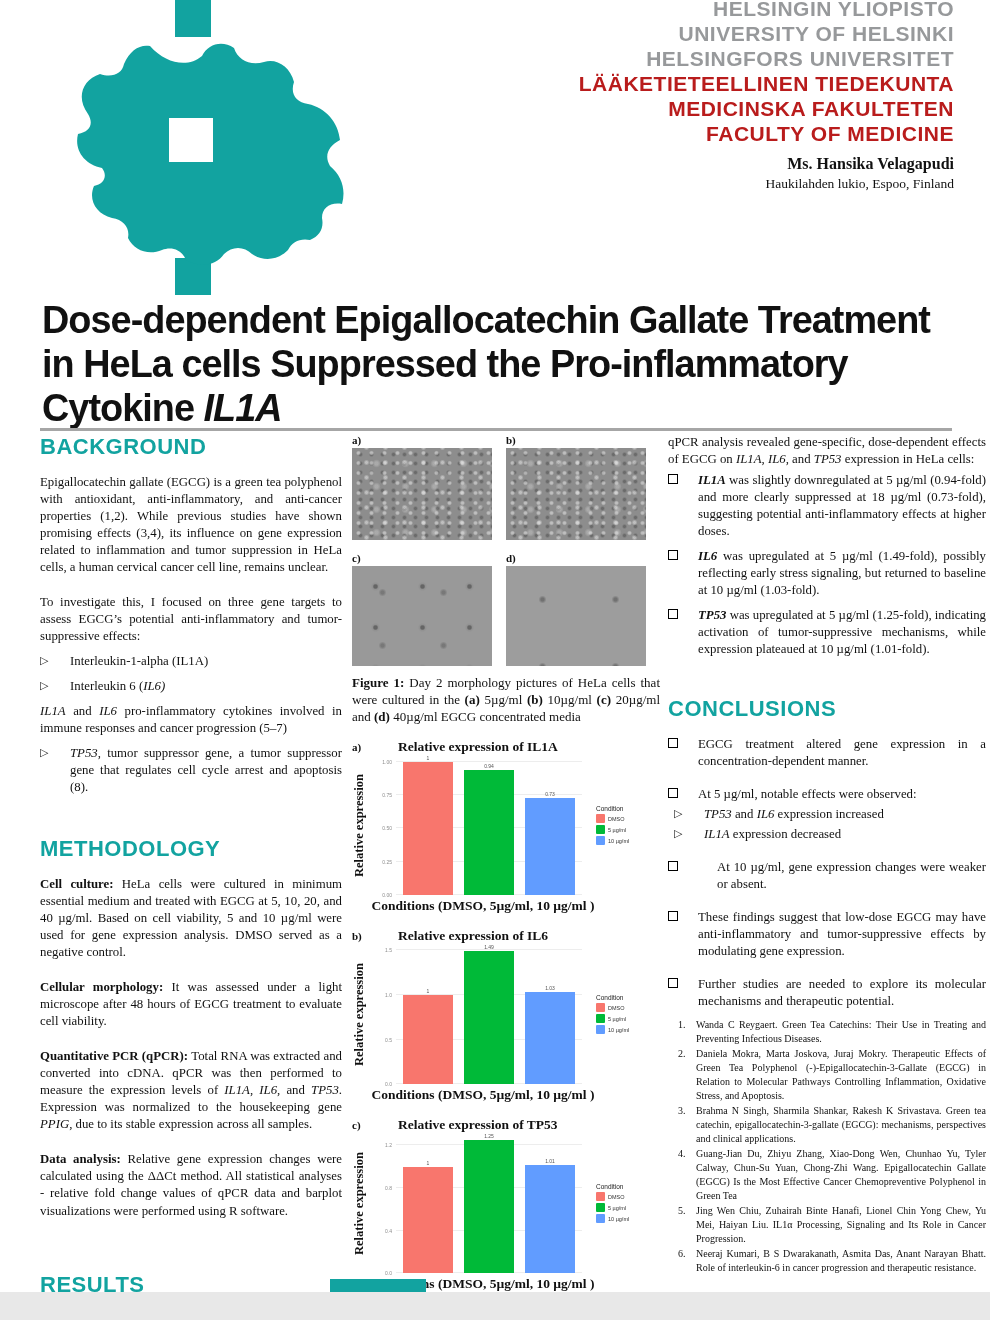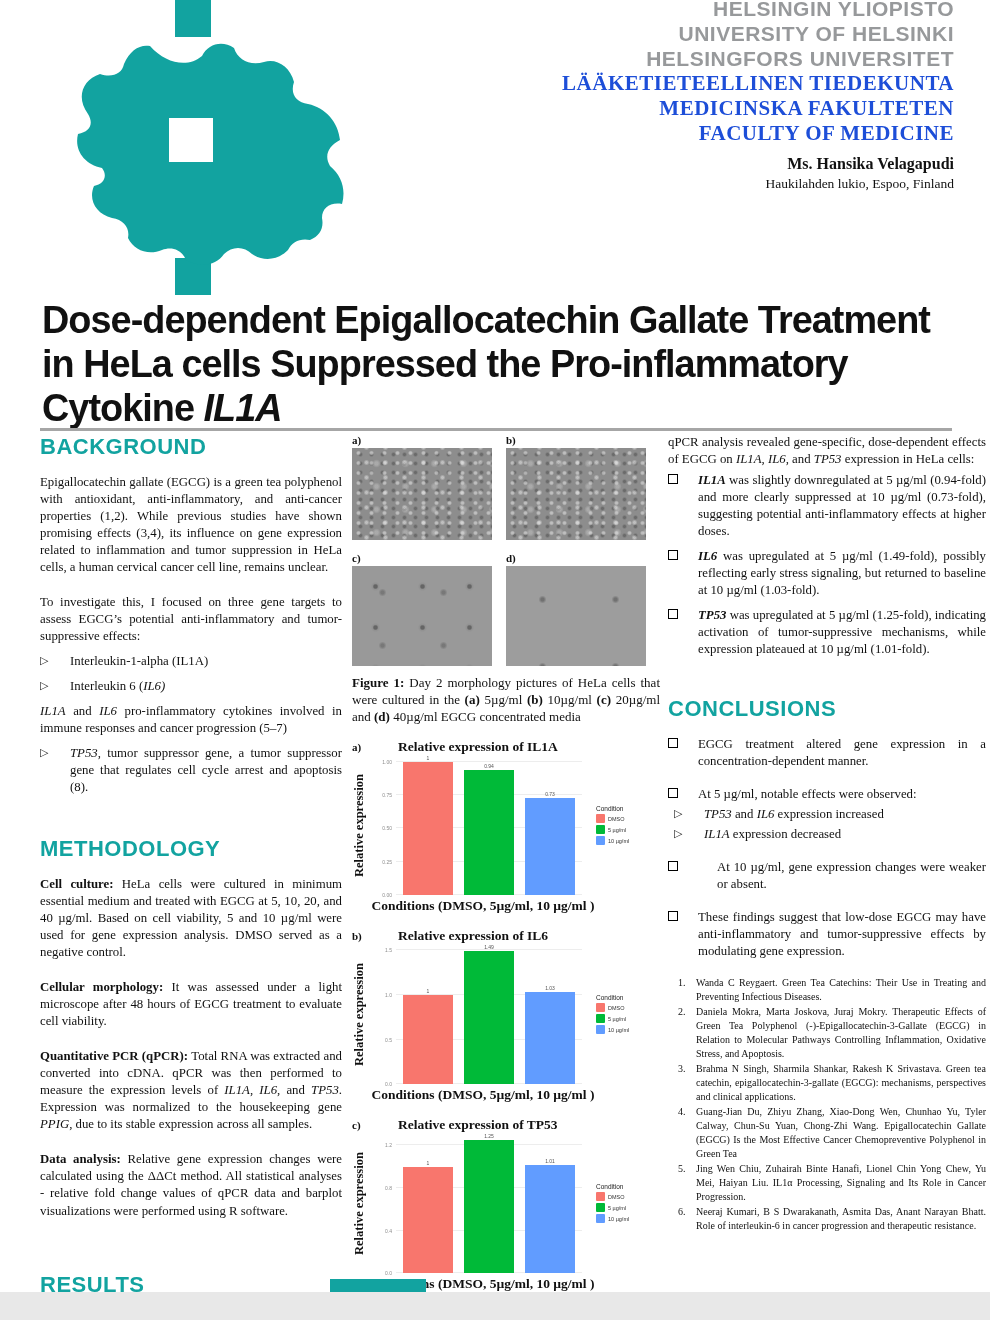--- a/index.html
+++ b/index.html
@@ -2,21 +2,21 @@
 <html><head>
 <meta charset="utf-8">
 <style>
   html,body{margin:0;padding:0;background:#e8e8e8;}
   #page{position:relative;width:990px;height:1292px;background:#ffffff;overflow:hidden;
         font-family:"Liberation Serif",serif;color:#111;}
   
   .uh-header{position:absolute;top:-4px;right:36px;text-align:right;
              font-family:"Liberation Sans",sans-serif;font-weight:bold;}
   .uh-header .uni-line{font-size:21px;line-height:25px;color:#97999b;letter-spacing:.5px;}
-  .uh-header .fac-line{font-size:21px;line-height:25px;color:#1d4ed8;letter-spacing:.5px;font-family:Liberation Serif, serif;}
+  .uh-header .fac-line{font-size:21px;line-height:25px;color:#b91c1c;letter-spacing:.5px;}
   .author-block{position:absolute;top:155px;right:36px;text-align:right;}
   .author-name{font-weight:bold;font-size:16px;}
   .author-affil{font-size:13.5px;margin-top:3px;}
   .logo-wrap{position:absolute;left:32px;top:0px;width:320px;height:300px;}
   
   .poster-title{position:absolute;left:42px;top:298px;width:930px;
     font-family:"Liberation Sans",sans-serif;font-weight:bold;font-size:39px;line-height:44px;
     letter-spacing:-1px;transform:scaleX(.97);transform-origin:left top;}
   .title-rule{position:absolute;left:40px;top:428px;width:912px;height:3px;background:#a6a6a6;}
   
@@ -328,21 +328,21 @@
     </div>
 
     <p class="fig-caption" style="margin-top:4px;font-size:13.5px;"><span style="font-weight: bold;">Figure 2:</span><span> Fold change of gene expression levels of </span><span style="font-weight: bold;">(a)</span></p>
 
   </div>
 
   <div class="col col-right">
     <p class="body-p" style="margin-bottom:4px;"><span>qPCR analysis revealed gene-specific, dose-dependent effects of EGCG on </span><span style="font-style: italic;">IL1A</span><span>, </span><span style="font-style: italic;">IL6</span><span>, and </span><span style="font-style: italic;">TP53</span><span> expression in HeLa cells:</span></p>
     <div class="b-row">
       <span class="marker"><span class="sqmark"></span></span>
-      <span class="btext"><span style="font-style: italic; font-weight: bold;">IL1A</span><span> was slightly downregulated at 5 µg/ml (0.94-fold) and more clearly suppressed at 10 µg/ml (0.73-fold), suggesting potential anti-inflammatory effects at higher doses.</span></span>
+      <span class="btext"><span style="font-style: italic; font-weight: bold;">IL1A</span><span> was slightly downregulated at 5 µg/ml (0.94-fold) and more clearly suppressed at 18 µg/ml (0.73-fold), suggesting potential anti-inflammatory effects at higher doses.</span></span>
     </div>
     <div class="b-row">
       <span class="marker"><span class="sqmark"></span></span>
       <span class="btext"><span style="font-style: italic; font-weight: bold;">IL6</span><span> was upregulated at 5 µg/ml (1.49-fold), possibly reflecting early stress signaling, but returned to baseline at 10 µg/ml (1.03-fold).</span></span>
     </div>
     <div class="b-row">
       <span class="marker"><span class="sqmark"></span></span>
       <span class="btext"><span style="font-style: italic; font-weight: bold;">TP53</span><span> was upregulated at 5 µg/ml (1.25-fold), indicating activation of tumor-suppressive mechanisms, while expression plateaued at 10 µg/ml (1.01-fold).</span></span>
     </div>
 
@@ -363,20 +363,24 @@
       <span class="marker arrmark indent">▷</span>
       <span class="btext"><span style="font-style: italic;">IL1A</span><span> expression decreased</span></span>
     </div>
     <div class="b-row" style="margin-bottom:16px;gap:19px;">
       <span class="marker"><span class="sqmark"></span></span>
       <span class="btext"><span>At 10 µg/ml, gene expression changes were weaker or absent.</span></span>
     </div>
     <div class="b-row" style="margin-bottom:16px;">
       <span class="marker"><span class="sqmark"></span></span>
       <span class="btext"><span>These findings suggest that low-dose EGCG may have anti-inflammatory and tumor-suppressive effects by modulating gene expression.</span></span>
+    </div>
+    <div class="b-row">
+      <span class="marker"><span class="sqmark"></span></span>
+      <span class="btext"><span>Further studies are needed to explore its molecular mechanisms and therapeutic potential.</span></span>
     </div>
 
     <ol class="refs">
         <li>Wanda C Reygaert. Green Tea Catechins: Their Use in Treating and Preventing Infectious Diseases.</li>
         <li>Daniela Mokra, Marta Joskova, Juraj Mokry. Therapeutic Effects of Green Tea Polyphenol (-)-Epigallocatechin-3-Gallate (EGCG) in Relation to Molecular Pathways Controlling Inflammation, Oxidative Stress, and Apoptosis.</li>
         <li>Brahma N Singh, Sharmila Shankar, Rakesh K Srivastava. Green tea catechin, epigallocatechin-3-gallate (EGCG): mechanisms, perspectives and clinical applications.</li>
         <li>Guang-Jian Du, Zhiyu Zhang, Xiao-Dong Wen, Chunhao Yu, Tyler Calway, Chun-Su Yuan, Chong-Zhi Wang. Epigallocatechin Gallate (EGCG) Is the Most Effective Cancer Chemopreventive Polyphenol in Green Tea</li>
         <li>Jing Wen Chiu, Zuhairah Binte Hanafi, Lionel Chin Yong Chew, Yu Mei, Haiyan Liu. IL1α Processing, Signaling and Its Role in Cancer Progression.</li>
         <li>Neeraj Kumari, B S Dwarakanath, Asmita Das, Anant Narayan Bhatt. Role of interleukin-6 in cancer progression and therapeutic resistance.</li>
       </ol>

